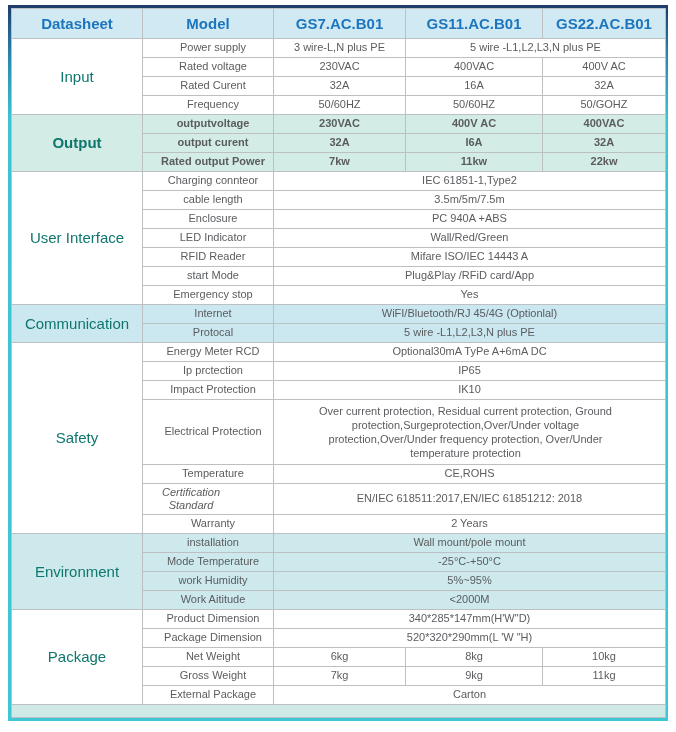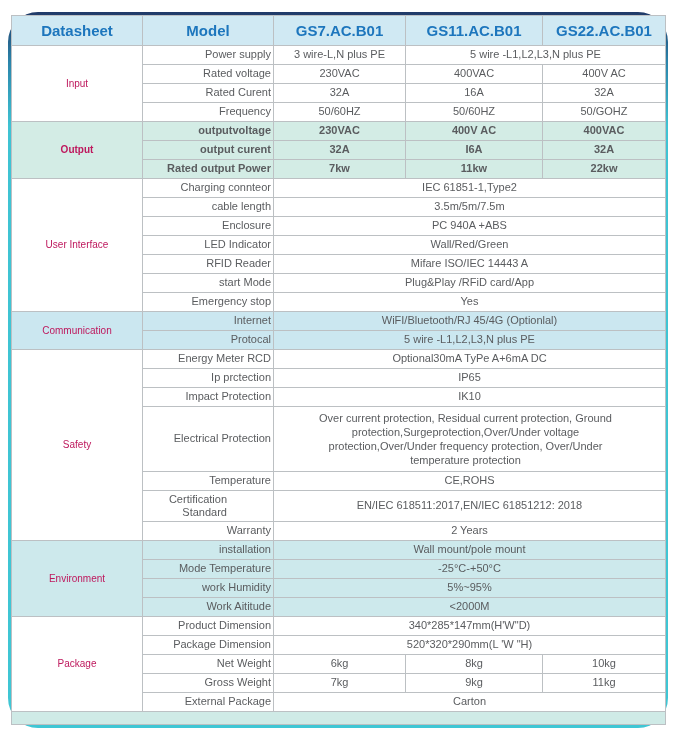--- a/index.html
+++ b/index.html
@@ -1,44 +1,43 @@
 <!DOCTYPE html>
 <html><head>
 <meta charset="utf-8">
 <style>
   html,body { margin:0; padding:0; }
   body {
     width:676px; height:732px; background:#ffffff; overflow:hidden;
     font-family:"Liberation Sans", sans-serif;
   }
   .frame {
-    margin:12px 8px 8px 8px; padding:3px;
+    margin:5px 8px 8px 8px; padding:3px;
     background:linear-gradient(180deg,#203a68 0%,#2b85ab 7%,#3fc3d3 16%,#3fc6d4 100%);
-    border-radius:30px;
   }
   .inner { background:#ffffff; }
   table { width:100%; border-collapse:collapse; table-layout:fixed; }
   td {
     border:1px solid #bcc0c3; font-size:11px; color:#5a5c5f;
     text-align:center; vertical-align:middle; padding:0 2px;
     height:18px; line-height:1.2; overflow:hidden;
   }
   .hcell {
     background:#d0e9f3; color:#1d76bd; font-weight:bold;
     font-size:15px; height:29px;
   }
-  .sec { color:#be185d; font-size:10px; }
-  .prop { text-align:right; padding-left:12px; }
+  .sec { color:#0f766e; font-size:15px; }
+  .prop { text-align:center; padding-left:12px; }
   tr.hl-g td { background:#d3ece5;font-weight:bold; }
   tr.hl-b td { background:#cbe7f0; }
   tr.hl-e td { background:#cde9ec; }
   tr.ep td { height:56px; }
   .ep-val { text-align:center; padding:4px 46px 4px 38px; line-height:14px; }
   tr.cert td { height:30px; }
-  .cert-name { padding-right:46px; }
+  .cert-name { padding-right:46px;font-style:italic; }
   tr.footer-row td { height:12px; background:#cfeae6; }
 </style>
 </head>
 <body>
 
 <div class="frame">
 <div class="inner">
 <table>
   <colgroup>
     <col style="width:131px">

